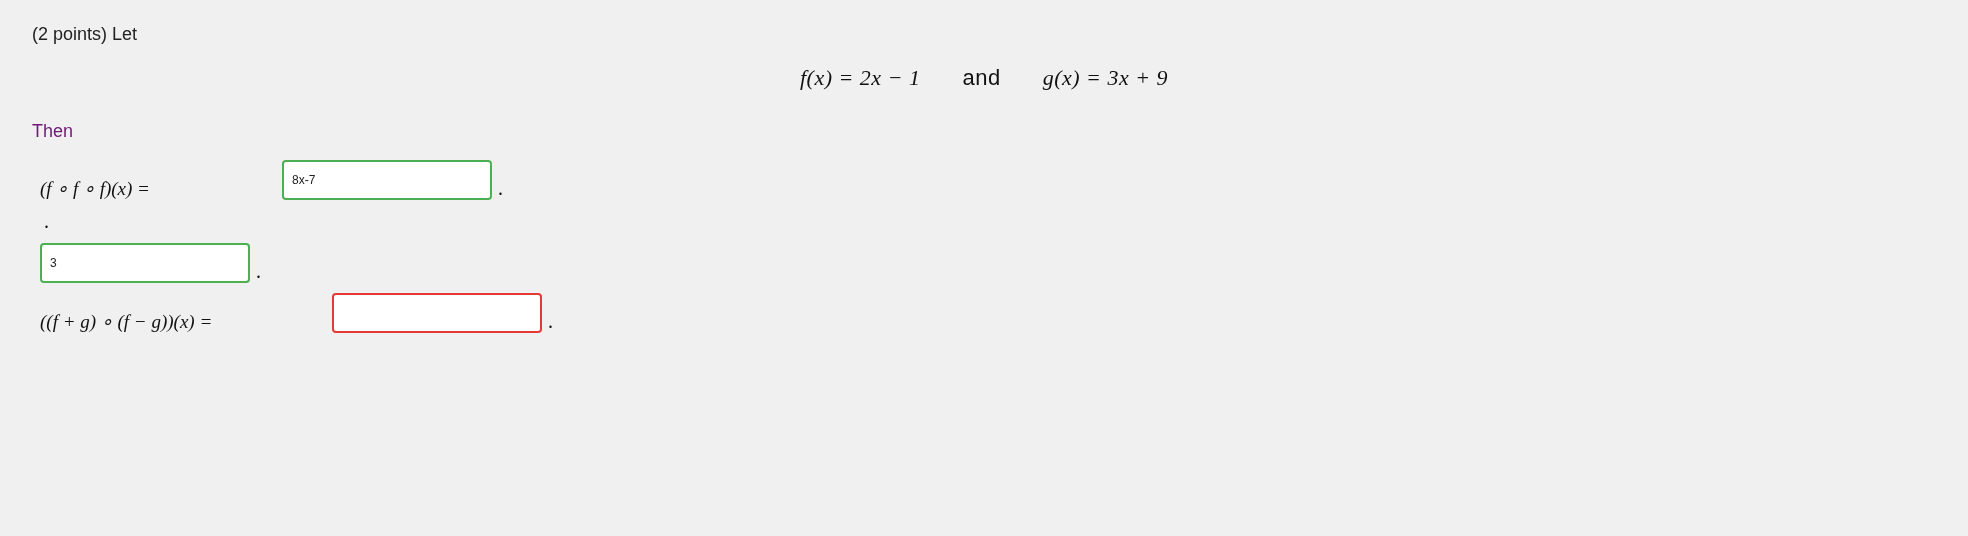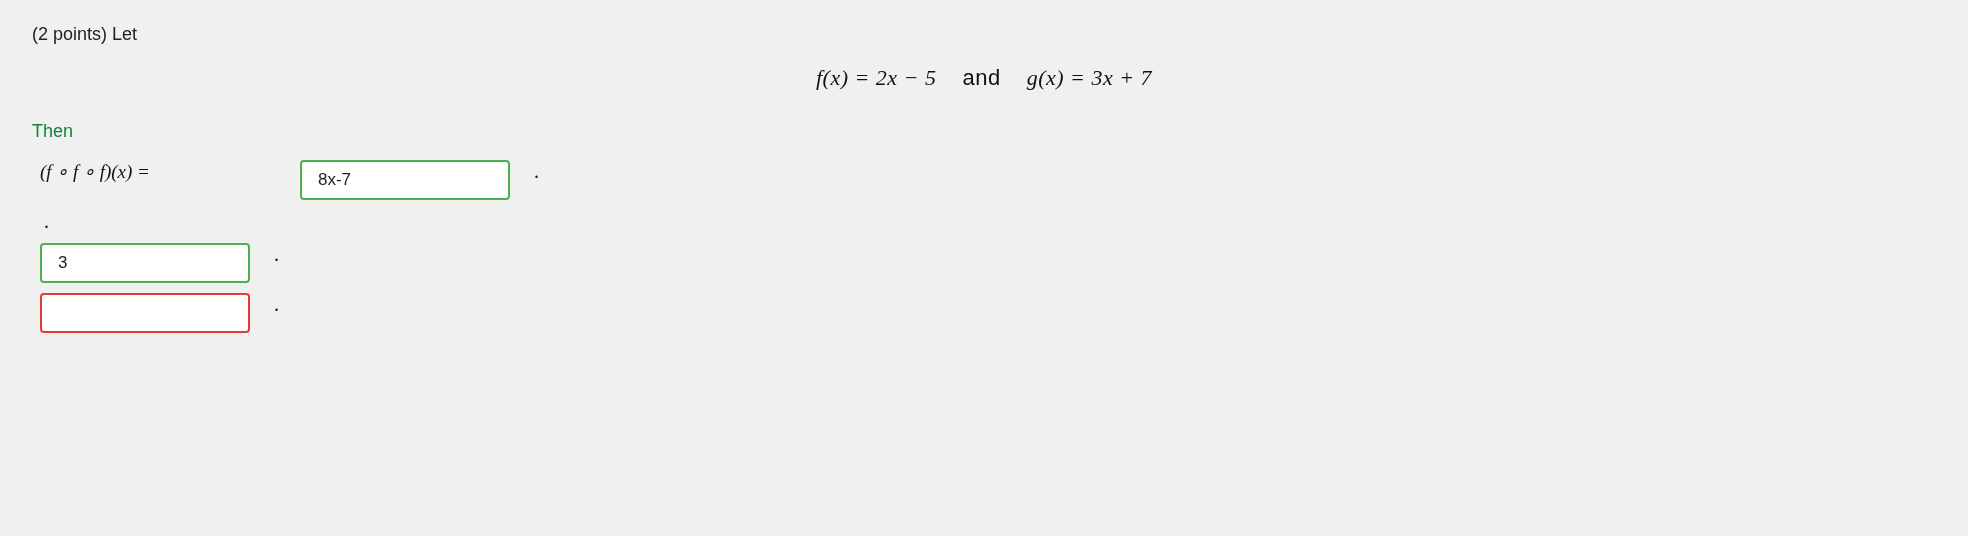--- a/index.html
+++ b/index.html
@@ -29,58 +29,58 @@
       font-size: 22px;
       font-style: italic;
       margin: 20px 0 30px 0;
       color: #111;
       letter-spacing: 0.5px;
     }
 
     .math-display .and-text {
       font-style: normal;
       font-family: Arial, sans-serif;
-      margin: 0 20px;
+      margin: 0 36px;
     }
 
     .then-label {
       font-size: 18px;
-      color: #15803d;
+      color: #701a75;
       font-family: Arial, sans-serif;
       margin-bottom: 18px;
     }
 
     .equations-block {
       display: flex;
       flex-direction: column;
       gap: 10px;
       padding-left: 8px;
     }
 
     .equation-row {
       display: flex;
-      align-items: flex-start;
-      gap: 20px;
+      align-items: flex-end;
+      gap: 2px;
       font-size: 19px;
       font-style: italic;
       color: #111;
     }
 
     .eq-label {
       white-space: nowrap;
       min-width: 240px;
     }
 
     .answer-input {
       width: 210px;
       height: 40px;
       border-radius: 4px;
       border: 2px solid #4caf50;
-      font-size: 17px;
-      padding: 4px 16px;
+      font-size: 12px;
+      padding: 4px 8px;
       font-family: Arial, sans-serif;
       outline: none;
       background: #fff;
       color: #222;
     }
 
     .answer-input.red-border {
       border-color: #e53935;
     }
 
@@ -93,23 +93,23 @@
 </head>
 <body>
 
 <div class="problem-container">
 
   <div class="header-line">
     <span>(2 points) Let</span>
   </div>
 
   <div class="math-display">
-    <span>f(x) = 2x − 5</span>
+    <span>f(x) = 2x − 1</span>
     <span class="and-text">and</span>
-    <span>g(x) = 3x + 7</span>
+    <span>g(x) = 3x + 9</span>
   </div>
 
   <div class="then-label">
     <span>Then</span>
   </div>
 
   <div class="equations-block">
 
     <div class="equation-row">
       <span class="eq-label">(f ∘ f ∘ f)(x) =</span>
@@ -120,18 +120,19 @@
     <div class="equation-row">
       <span class="dot">.</span>
     </div>
 
     <div class="equation-row">
       <input type="text" class="answer-input" value="3" style="">
       <span class="dot">.</span>
     </div>
 
     <div class="equation-row">
+      <span class="eq-label" style="min-width:290px;">((f + g) ∘ (f − g))(x) =</span>
       <input type="text" class="answer-input red-border" value="" style="">
       <span class="dot">.</span>
     </div>
 
   </div>
 </div>
 
 </body></html>

